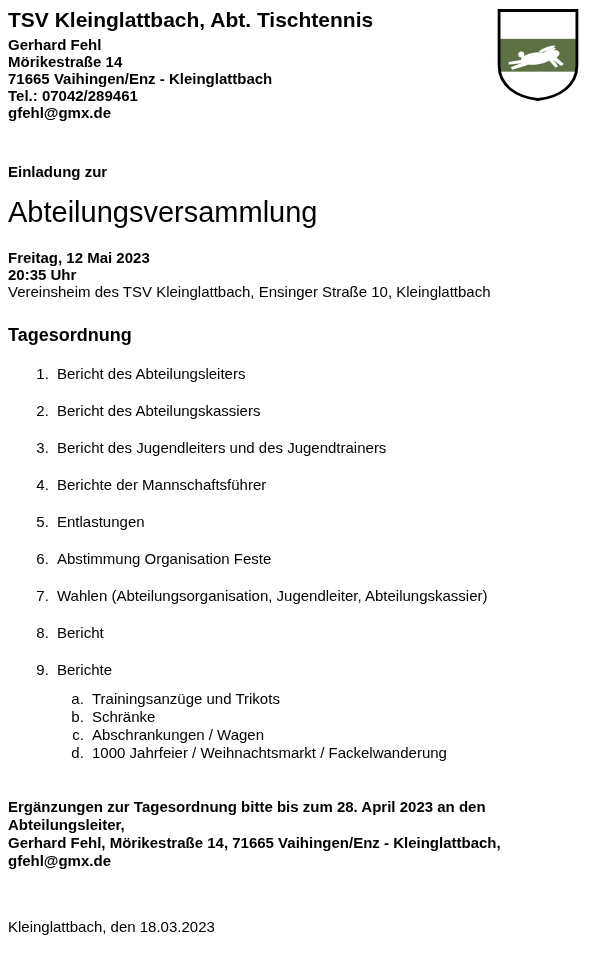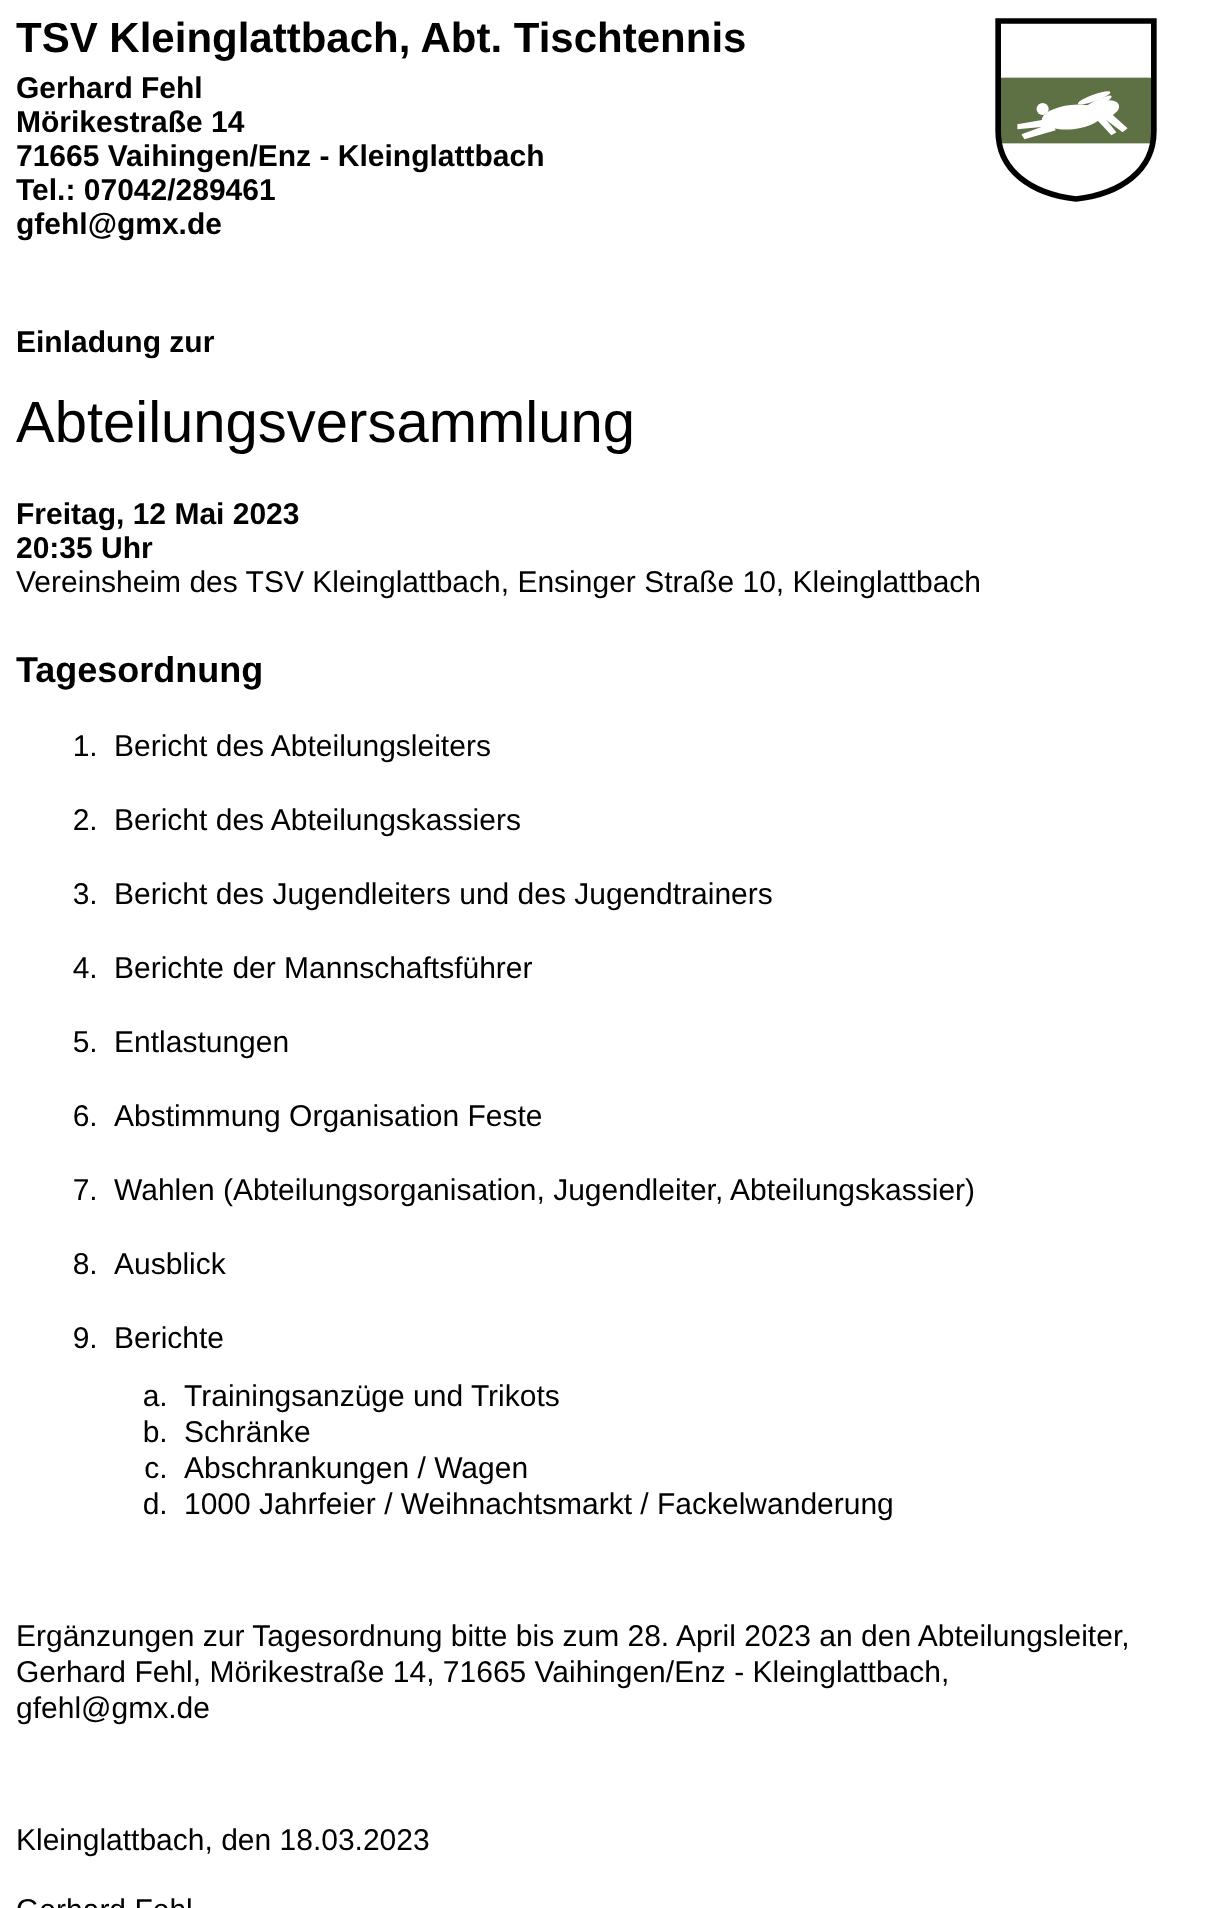--- a/index.html
+++ b/index.html
@@ -54,21 +54,21 @@
   }
   ol.agenda-list > li:last-child { margin-bottom: 12px; }
   ol.sub-list {
     padding-left: 80px;
     list-style: lower-alpha outside;
   }
   ol.sub-list > li {
     font-size: 15px; line-height: 18px;
     padding-left: 4px;
   }
-  .note { margin-top: 48px; }
+  .note { margin-top: 36px; font-weight: bold; }
   .note div { font-size: 15px; line-height: 18px; }
   .place-date {
     margin-top: 48px;
     font-size: 15px; line-height: 17px;
   }
   .signature {
     margin-top: 18px;
     font-size: 15px; line-height: 17px;
   }
   .crest {
@@ -130,21 +130,21 @@
   <div class="agenda-heading">Tagesordnung</div>
 
   <ol class="agenda-list">
     <li>Bericht des Abteilungsleiters</li>
     <li>Bericht des Abteilungskassiers</li>
     <li>Bericht des Jugendleiters und des Jugendtrainers</li>
     <li>Berichte der Mannschaftsführer</li>
     <li>Entlastungen</li>
     <li>Abstimmung Organisation Feste</li>
     <li>Wahlen (Abteilungsorganisation, Jugendleiter, Abteilungskassier)</li>
-    <li>Ausblick</li>
+    <li>Bericht</li>
     <li>Berichte</li>
   </ol>
 
   <ol class="sub-list">
     <li>Trainingsanzüge und Trikots</li>
     <li>Schränke</li>
     <li>Abschrankungen / Wagen</li>
     <li>1000 Jahrfeier / Weihnachtsmarkt / Fackelwanderung</li>
   </ol>
 

